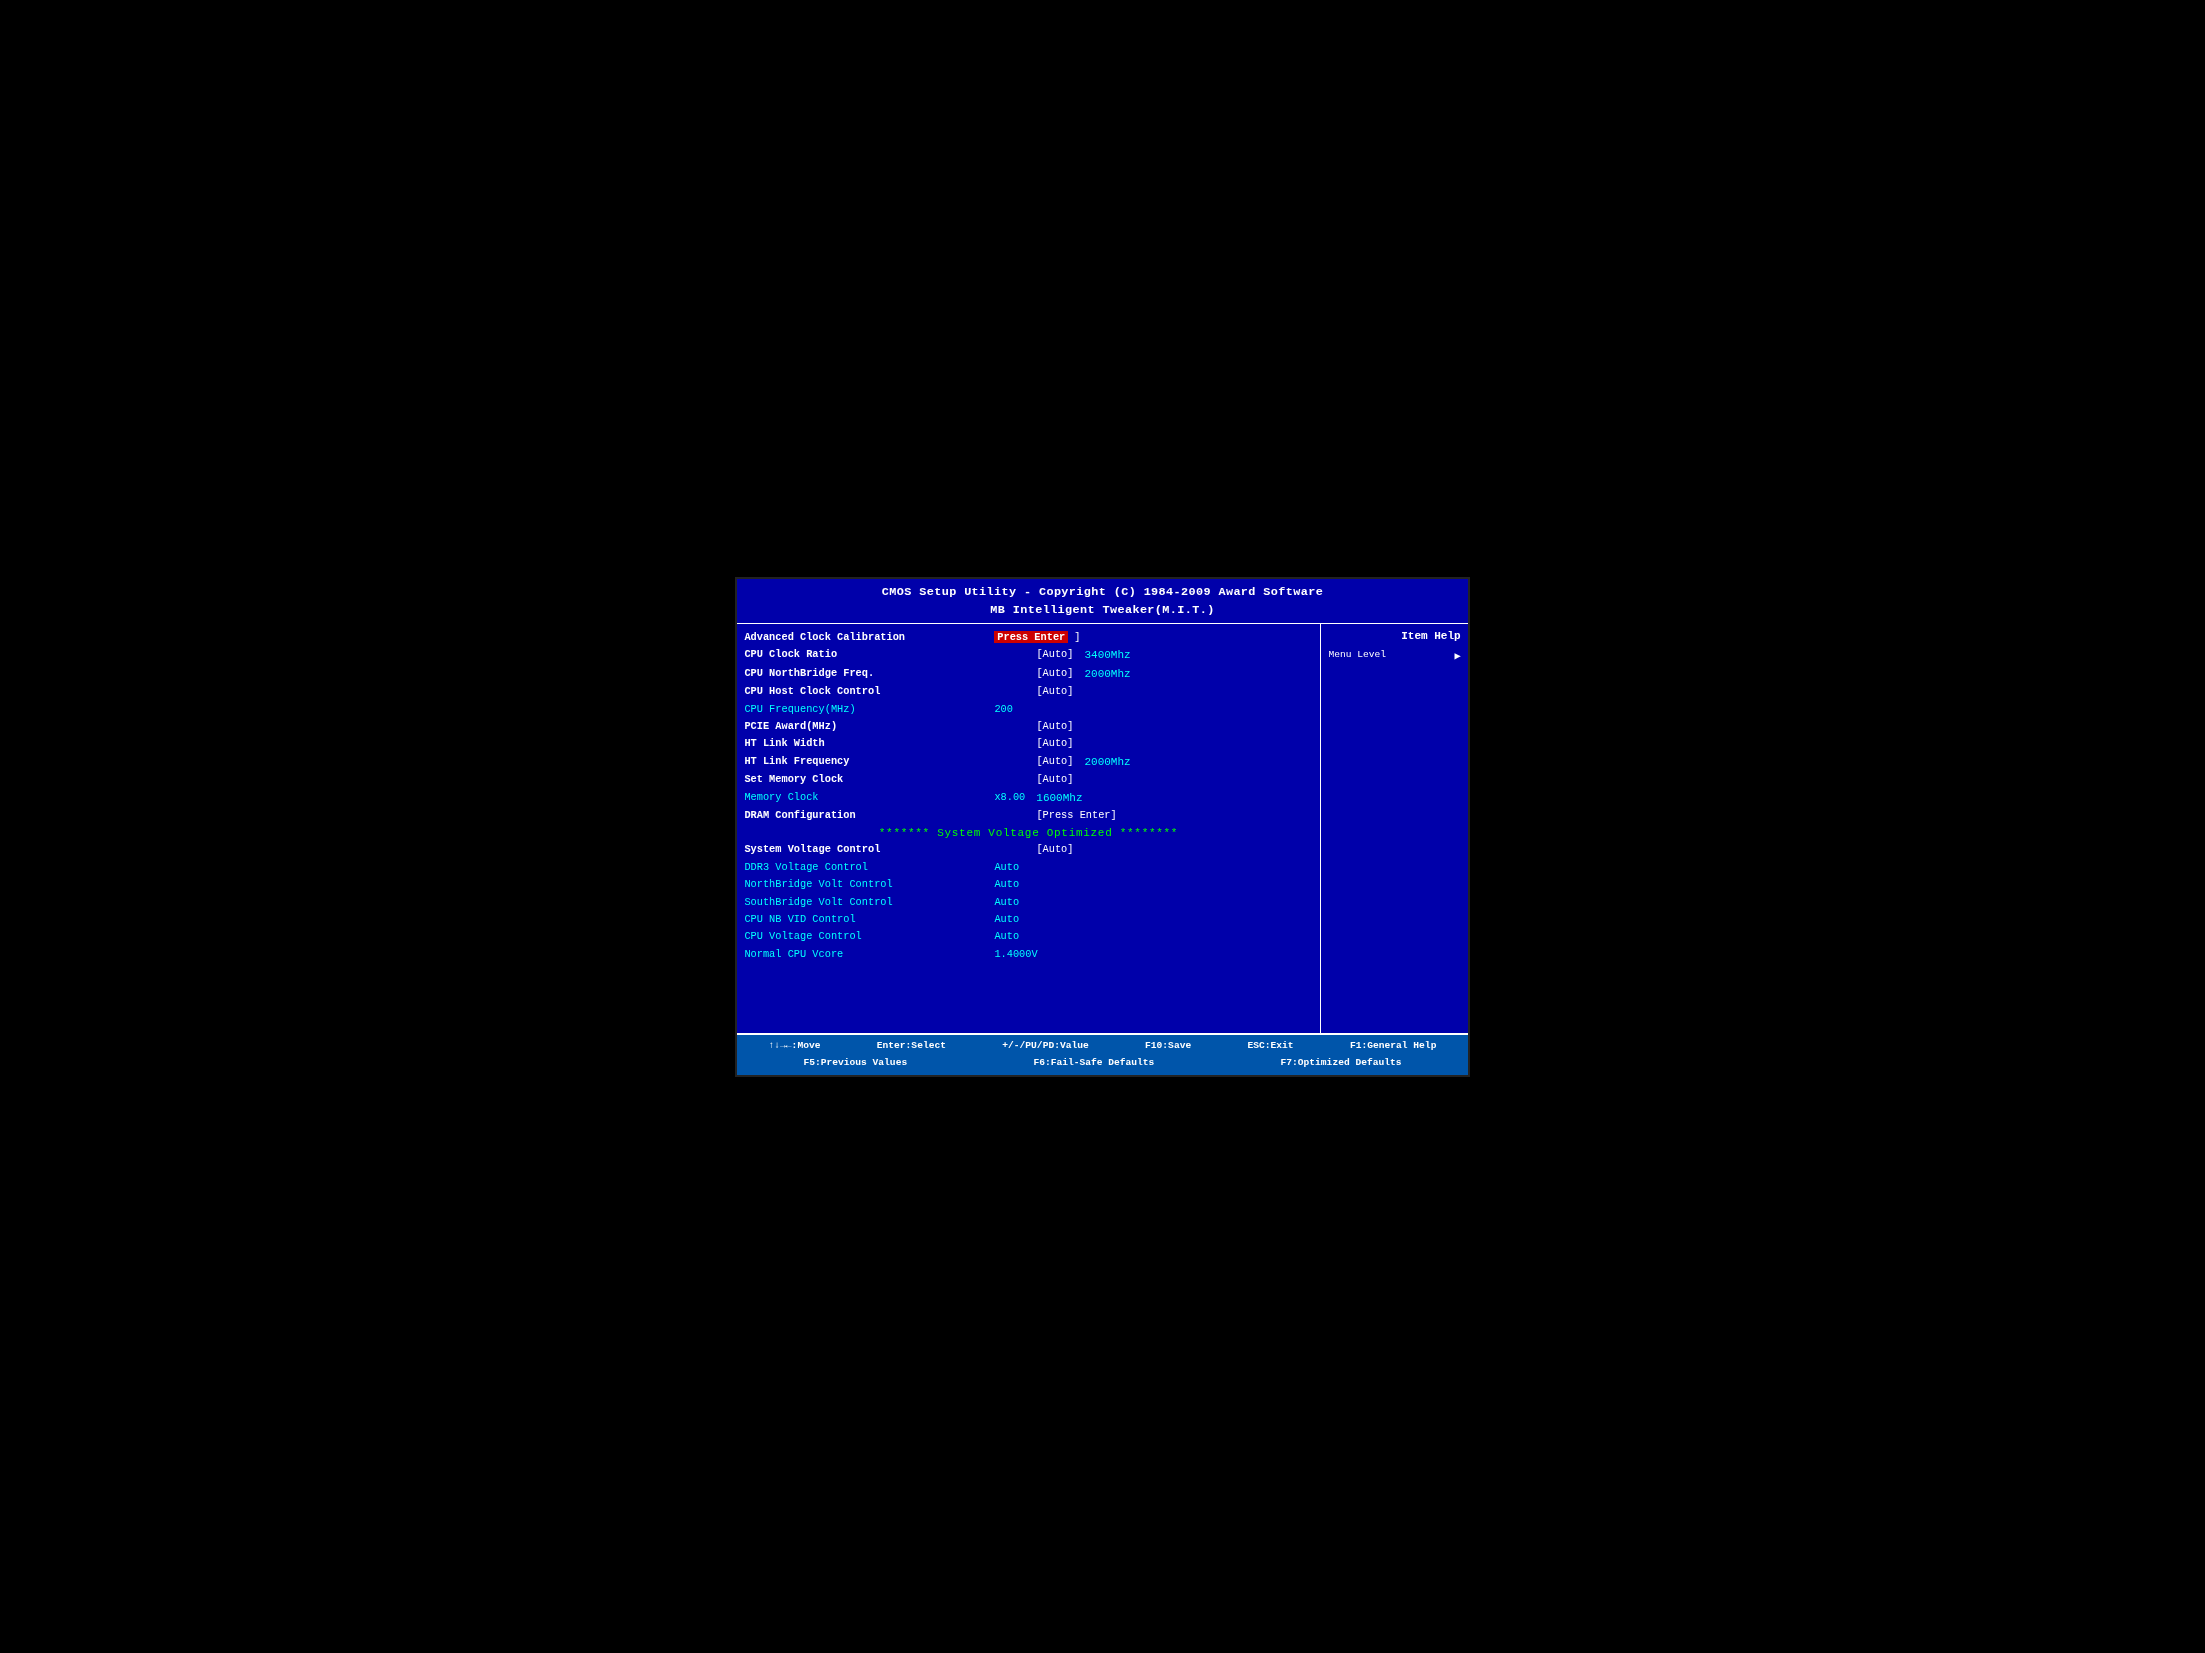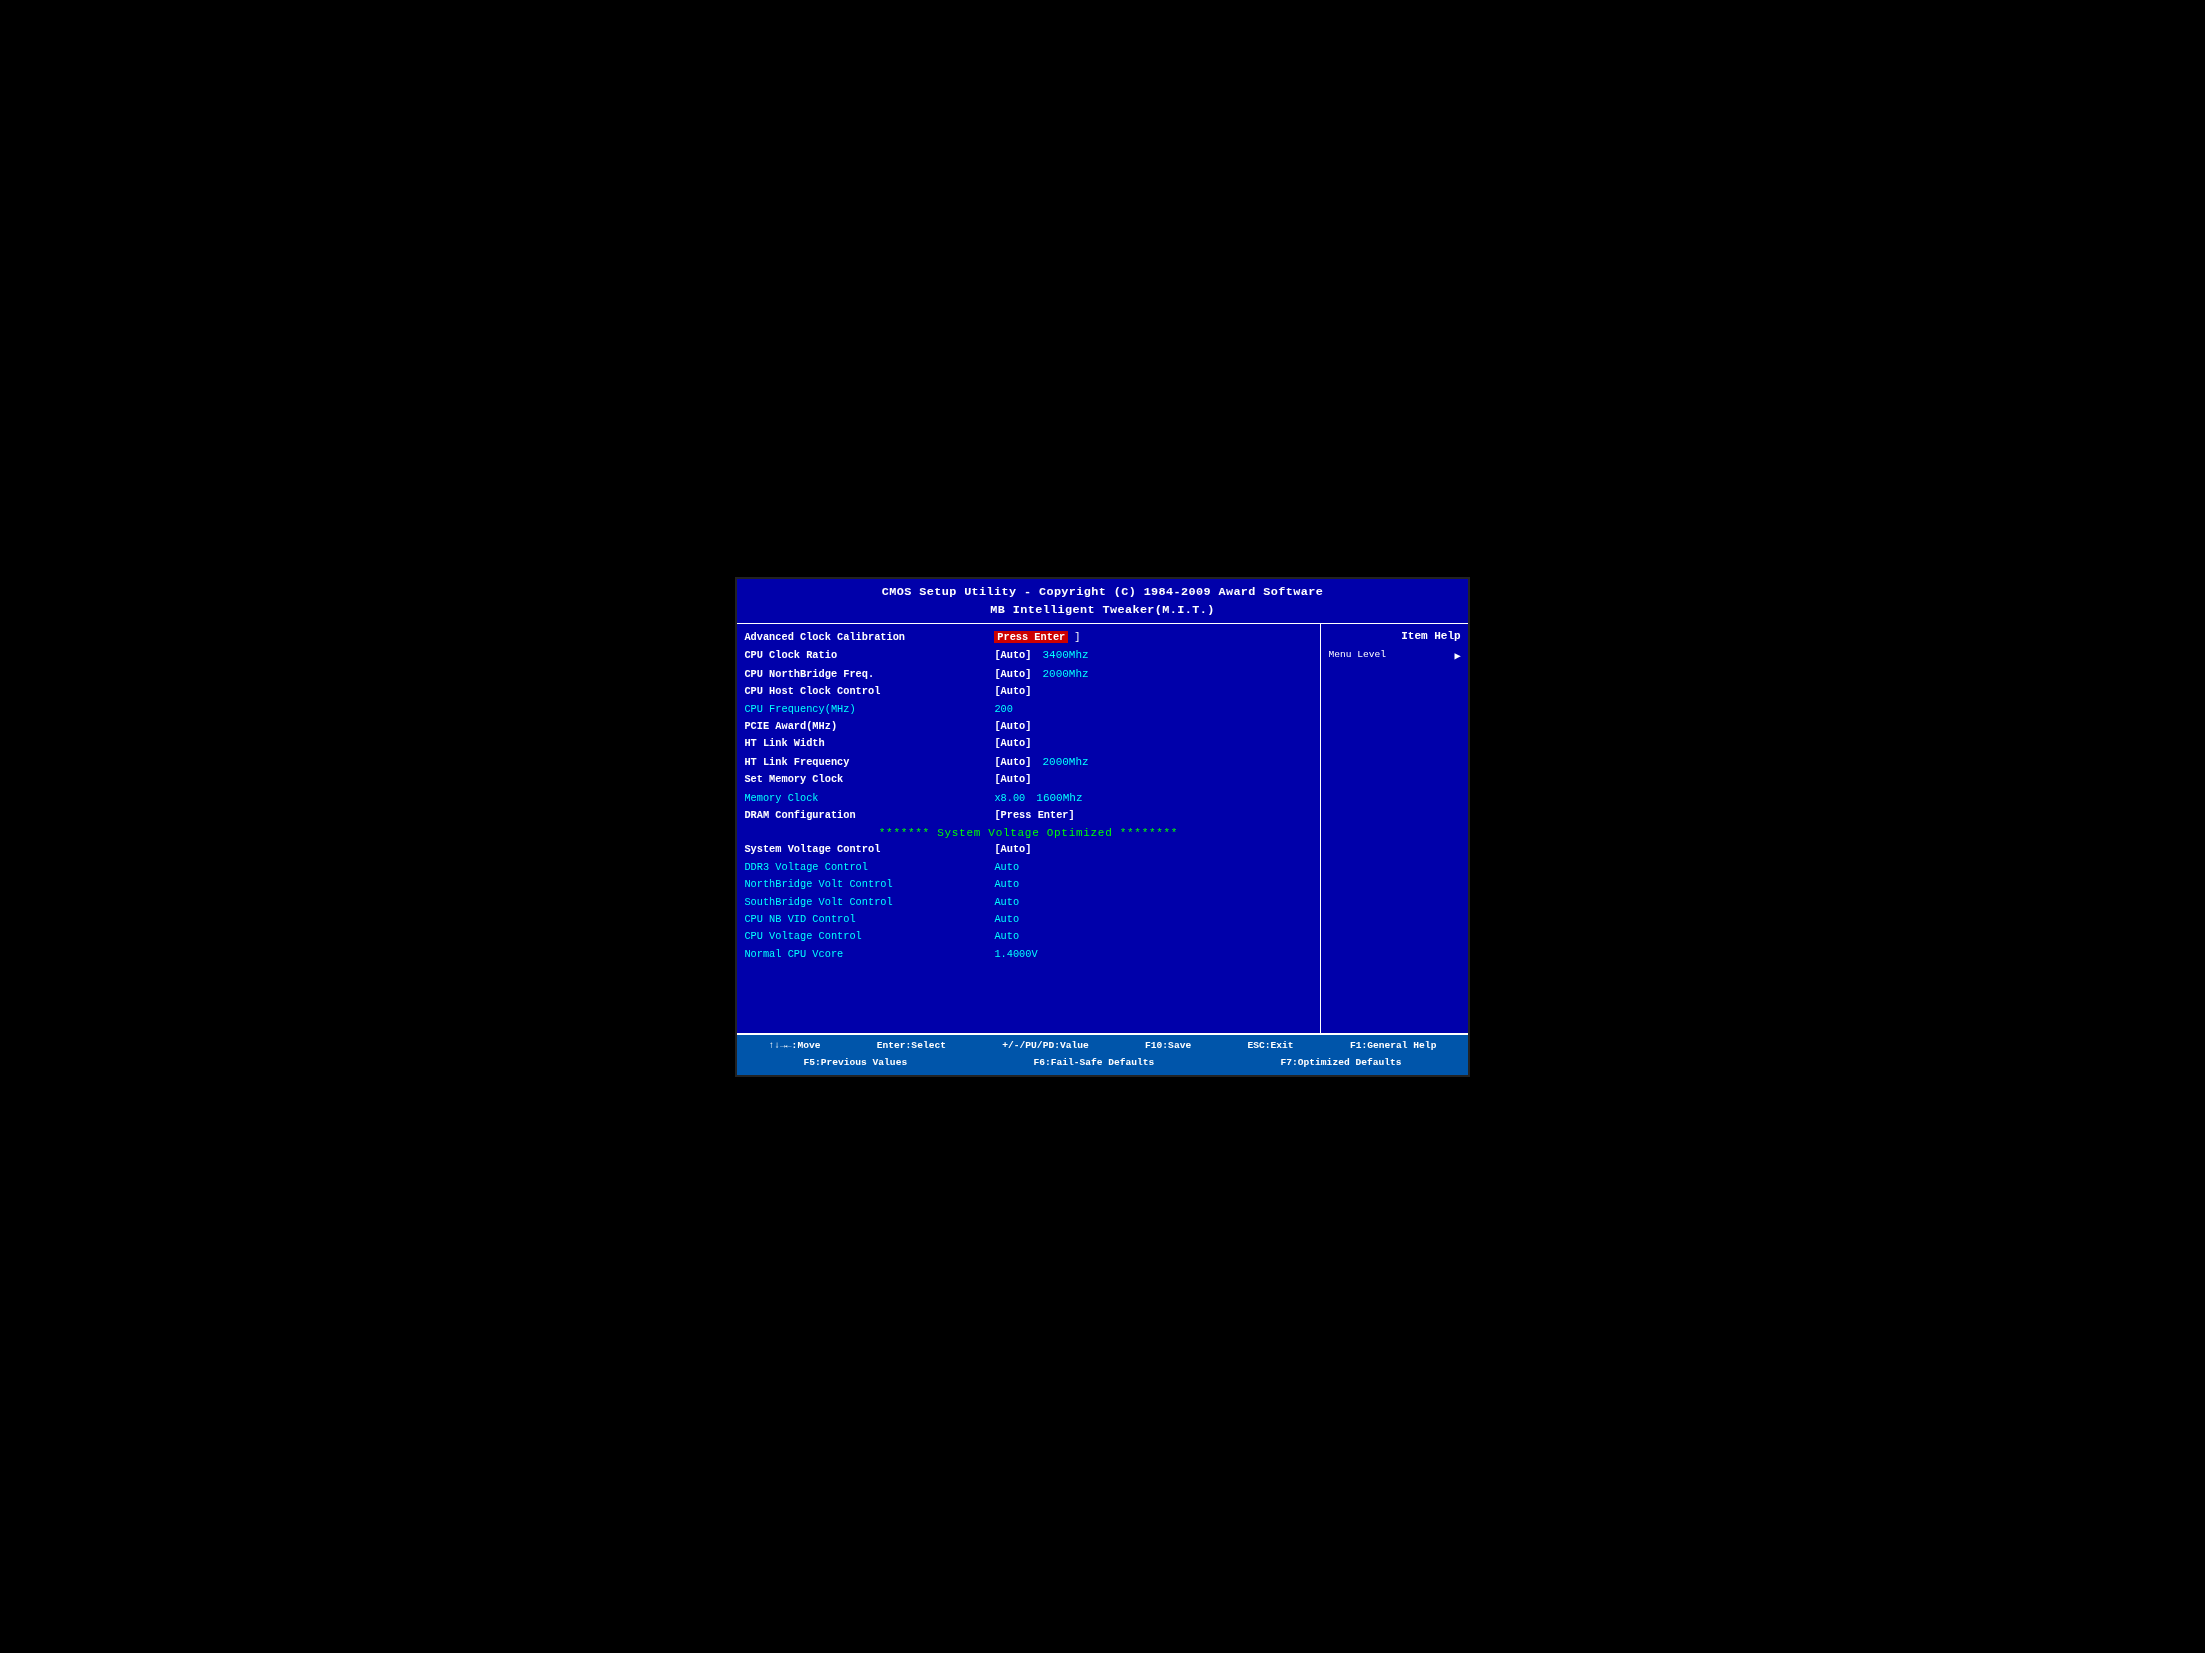--- a/index.html
+++ b/index.html
@@ -62,37 +62,38 @@
       justify-content: space-between;
       color: #fff;
       font-size: 9.6px;
     }
     .menu-level-arrow {
       color: #fff;
       font-size: 10.3px;
     }
     .bios-row {
       display: flex;
-      align-items: flex-end;
+      align-items: flex-start;
       margin: 1.5px 0;
       font-size: 10.3px;
       line-height: 1.55;
     }
     .label-white {
       color: #fff;
       font-weight: bold;
       min-width: 250px;
     }
     .label-cyan {
       color: #00ffff;
       min-width: 250px;
     }
     .value-white {
       color: #fff;
-      font-weight: bold;
+      font-weight: normal;
+      margin-left: 42px;
     }
     .value-cyan {
       color: #00ffff;
     }
     .press-enter-highlight {
       background: #cc0000;
       color: #fff;
       font-weight: bold;
       padding: 0 2.9px;
     }

